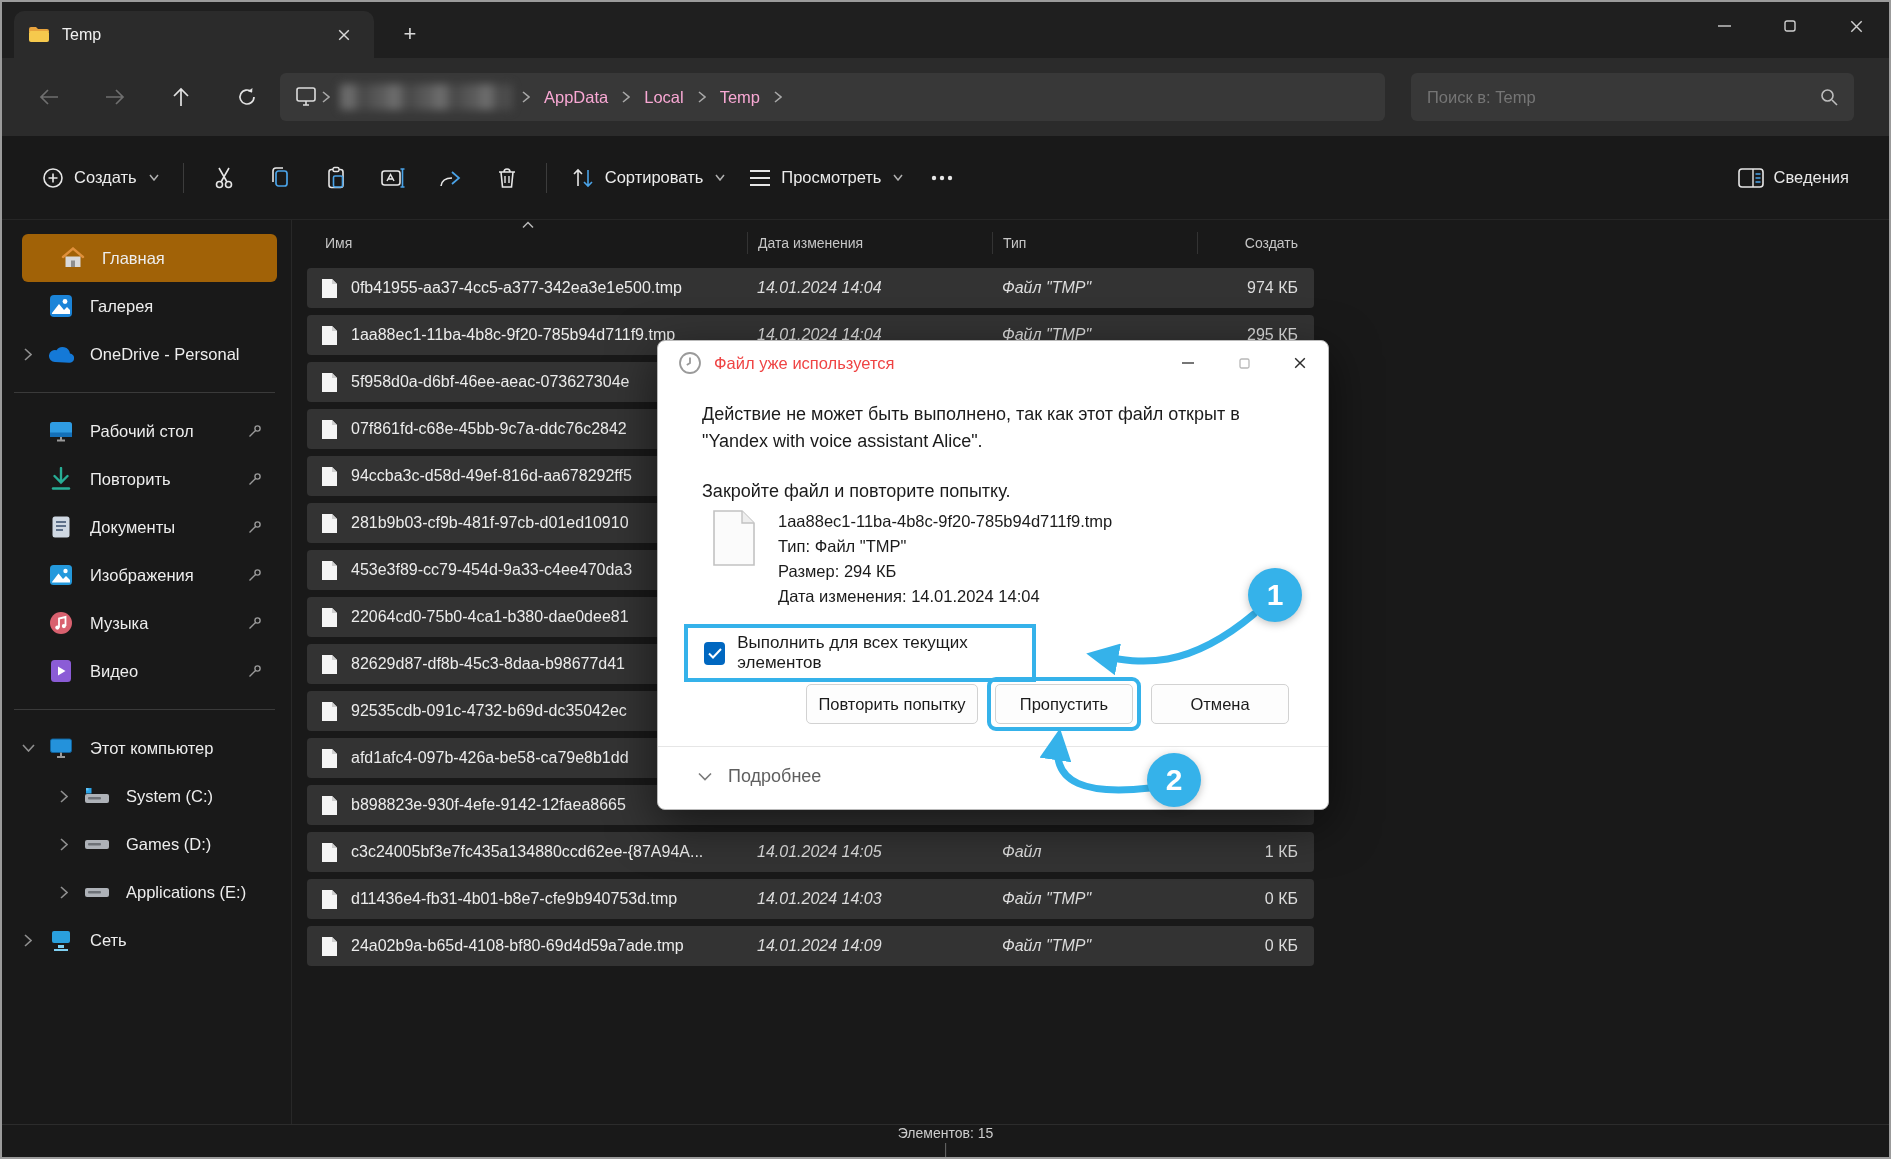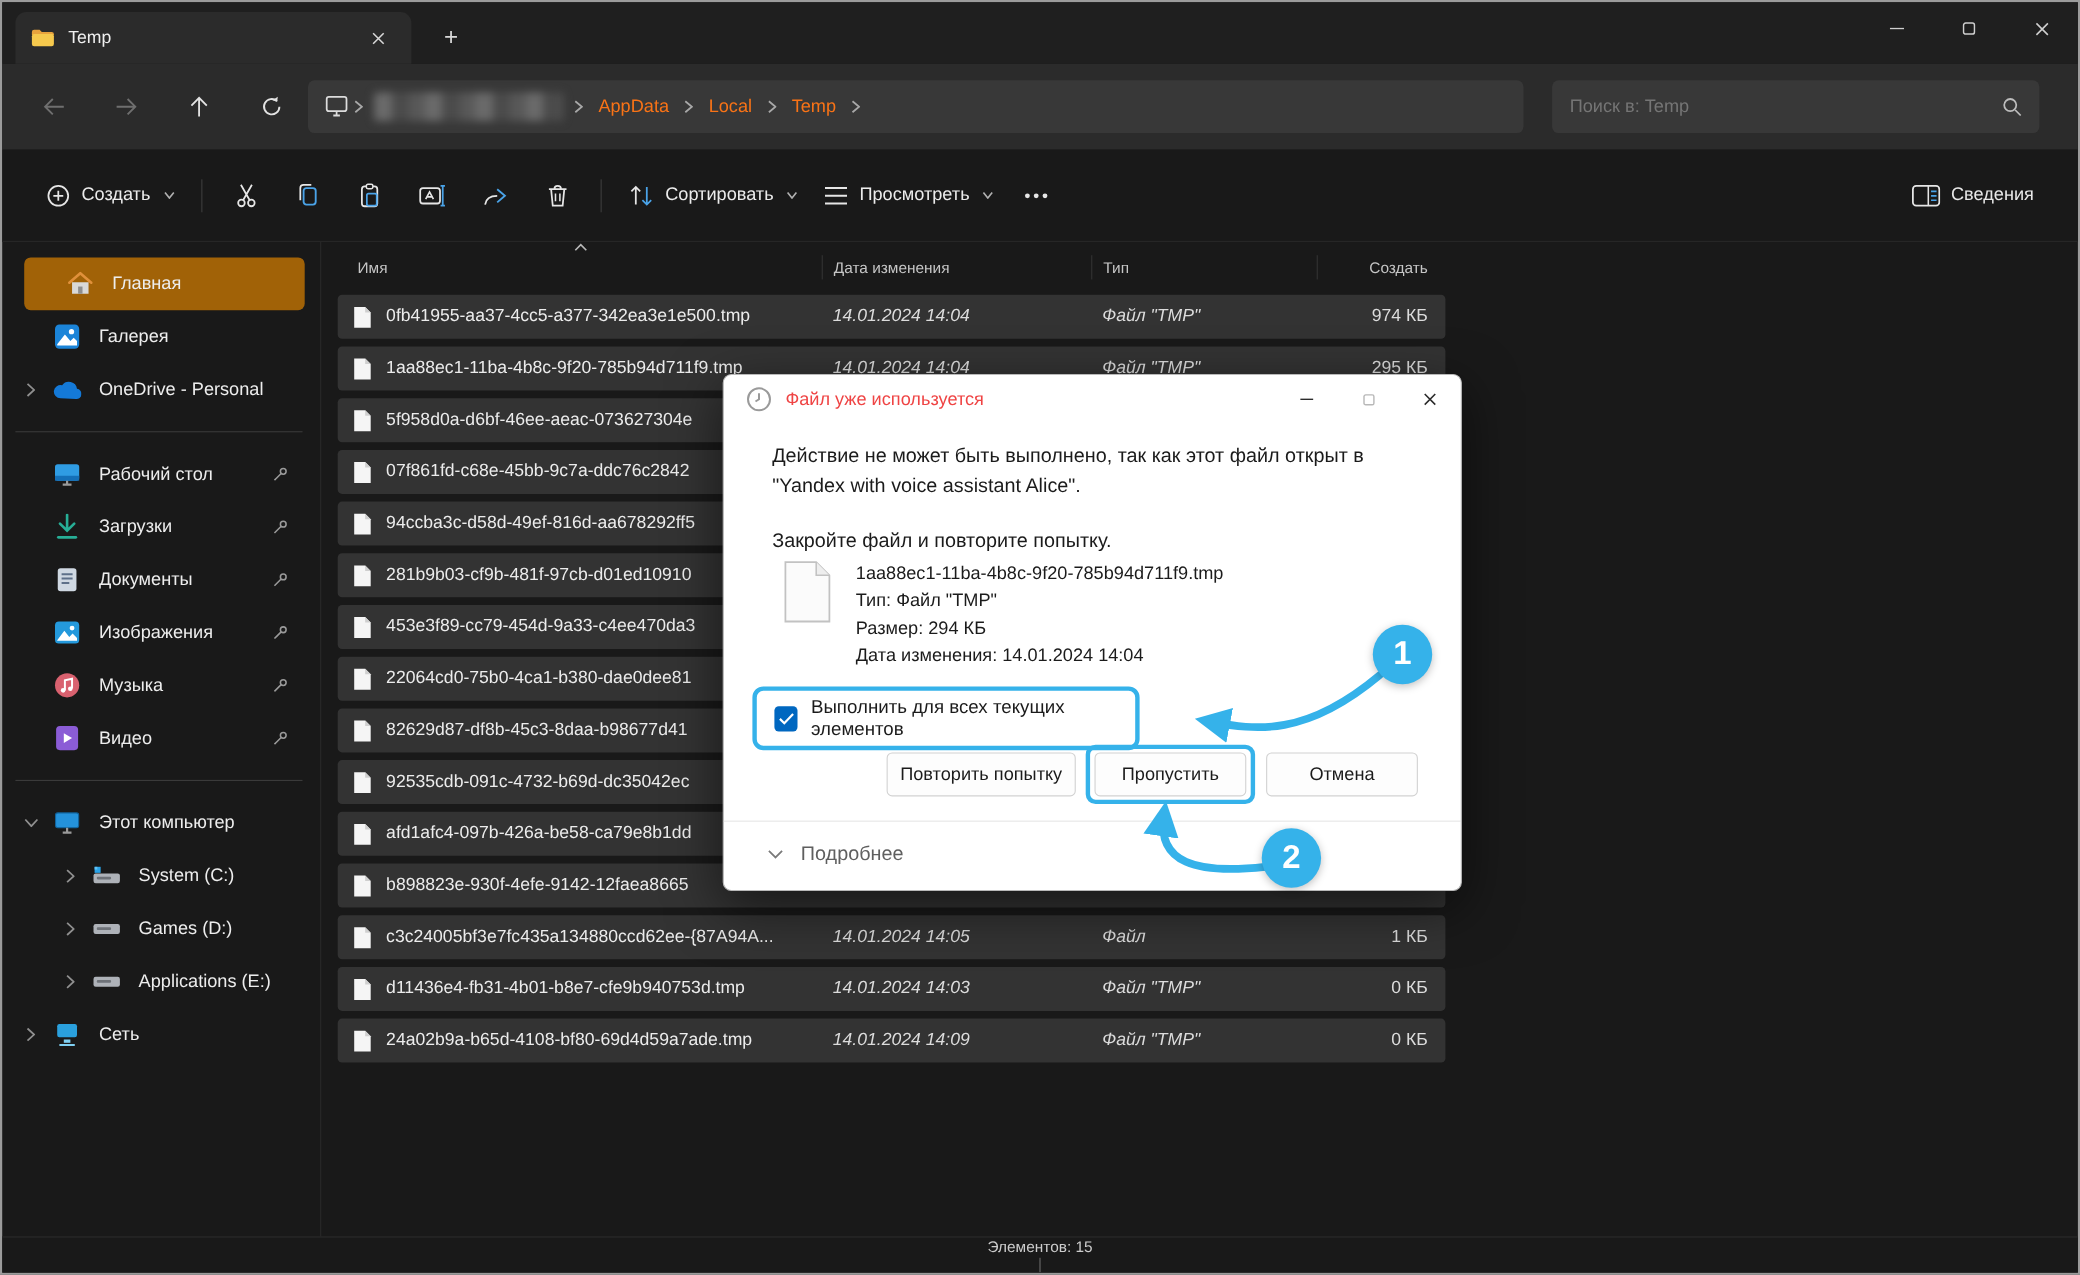--- a/index.html
+++ b/index.html
@@ -23,21 +23,21 @@
   .newtab{ position:absolute; left:392px; top:16px; color:#d8d8d8; font-size:22px; }
   .win-controls{ position:absolute; right:0; top:0; height:48px; display:flex; }
   .win-btn{ width:66px; height:48px; display:flex; align-items:center; justify-content:center; }
   
   .navrow{ position:absolute; left:0; top:56px; width:100%; height:78px; background:#2b2b2b;
     display:flex; align-items:center; }
   .nav-btns{ display:flex; width:278px; justify-content:space-around; align-items:center; padding-left:14px; }
   .nav-btn{ width:44px; height:44px; display:flex; align-items:center; justify-content:center; border-radius:6px; }
   .addrbar{
     width:1105px; height:48px; background:#383838; border-radius:6px; display:flex;
-    align-items:center; padding:0 14px; font-size:16.5px; color:#f97316;
+    align-items:center; padding:0 14px; font-size:16.5px; color:#f9a8d4;
   }
   .crumb{ padding:0 10px; }
   .crumb-sep{ display:flex; align-items:center; padding:0 4px; }
   .redacted{
     width:172px; height:26px; border-radius:3px; margin:0 6px;
     background:repeating-linear-gradient(90deg,#6a6a6a 0 16px,#4b4b4b 16px 32px,#585858 32px 46px);
     filter:blur(4px);
   }
   .searchbar{
     margin-left:26px; width:443px; height:48px; background:#383838; border-radius:6px;
@@ -95,21 +95,21 @@
   }
   .dlg-titlebar{ height:44px; display:flex; align-items:center; padding-left:20px; }
   .dlg-title{ margin-left:12px; font-size:16.5px; color:#ef4444; flex:1; }
   .dlg-winbtn{ width:56px; height:44px; display:flex; align-items:center; justify-content:center; }
   .dlg-msg{ margin:16px 0 0 44px; width:558px; font-size:18px; line-height:27px; color:#1b1b1b; }
   .dlg-hint{ margin:26px 0 0 44px; font-size:18px; }
   .dlg-fileinfo{ position:absolute; left:54px; top:168px; display:flex; }
   .dlg-filetext{ margin-left:22px; font-size:16.5px; line-height:25px; color:#1b1b1b; }
   .cb-highlight{
     position:absolute; left:26px; top:283px; width:352px; height:58px;
-    border:4px solid #35b2ea; border-radius:10px; display:flex; align-items:center; z-index:55;
+    border:4px solid #35b2ea; border-radius:0; display:flex; align-items:center; z-index:55;
     background:#fff;
   }
   .checkbox{ width:23px; height:23px; background:#0067c0; border-radius:4px; margin-left:16px;
     display:flex; align-items:center; justify-content:center; }
   .cb-label{ margin-left:12px; font-size:17px; }
   .dlg-buttons{ position:absolute; left:0; top:343px; width:100%; height:40px; }
   .dlg-btn{
     position:absolute; height:40px; background:#fdfdfd; border:1px solid #d2d2d2; border-radius:5px;
     font-size:16.5px; color:#1b1b1b; display:flex; align-items:center; justify-content:center;
     font-family:"Liberation Sans", sans-serif;
@@ -402,21 +402,21 @@
       </div>
 
       <div class="side-item">
         <span class="side-chev"></span>
         <span class="side-icon">
           <svg width="20" height="24" viewBox="0 0 20 24">
               <path d="M10 1 V15 M3.5 9 L10 15.5 L16.5 9" fill="none" stroke="#27ae96" stroke-width="2.4" stroke-linecap="round"></path>
               <path d="M2 21.5 H18" stroke="#27ae96" stroke-width="2.4" stroke-linecap="round"></path>
             </svg>
         </span>
-        <span class="side-label">Загрузки</span>
+        <span class="side-label">Повторить</span>
         <span class="side-pin">
             <svg width="16" height="16" viewBox="0 0 16 16">
               <circle cx="10.5" cy="5.5" r="2.6" fill="none" stroke="#9a9a9a" stroke-width="1.4"></circle>
               <path d="M8.6 7.4 L4.5 11.5 M4.5 11.5 L2.5 13.5" stroke="#9a9a9a" stroke-width="1.4"></path>
             </svg>
           </span>
       </div>
 
       <div class="side-item">
         <span class="side-chev"></span>

